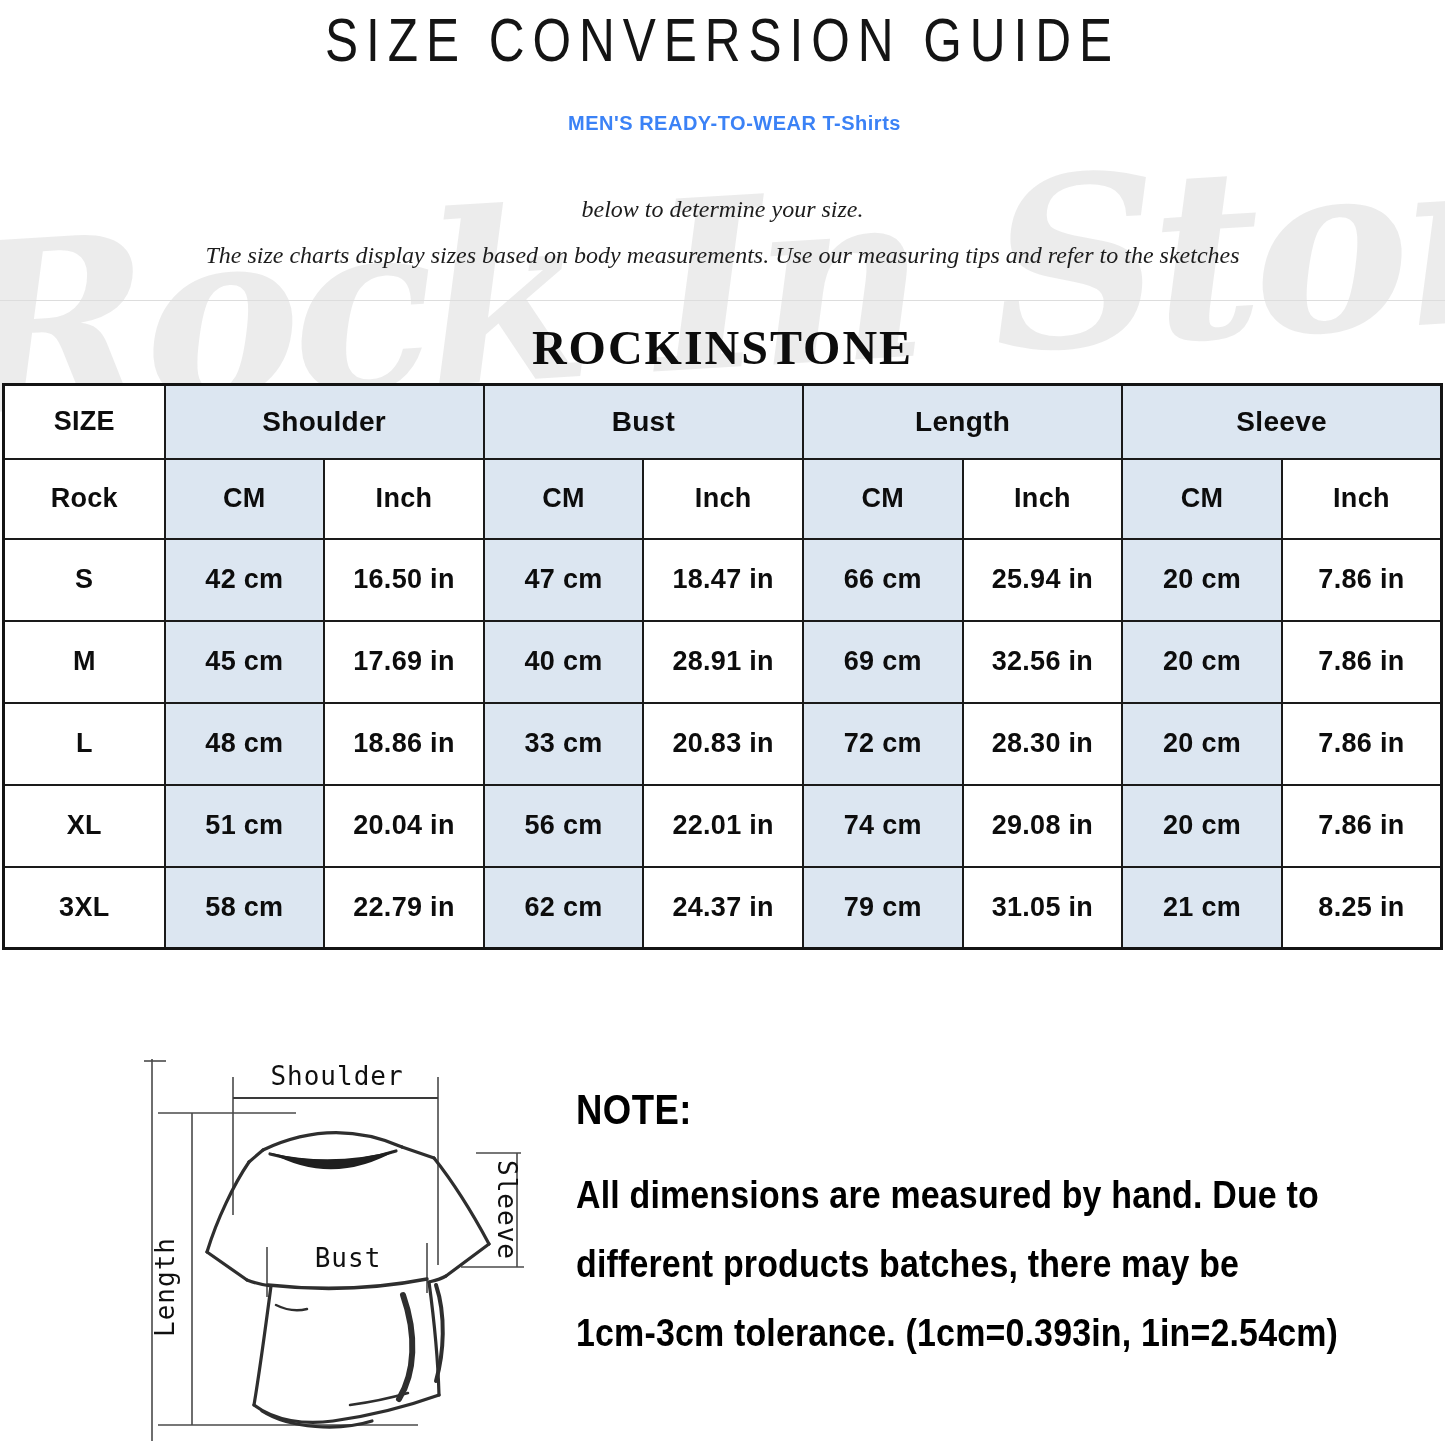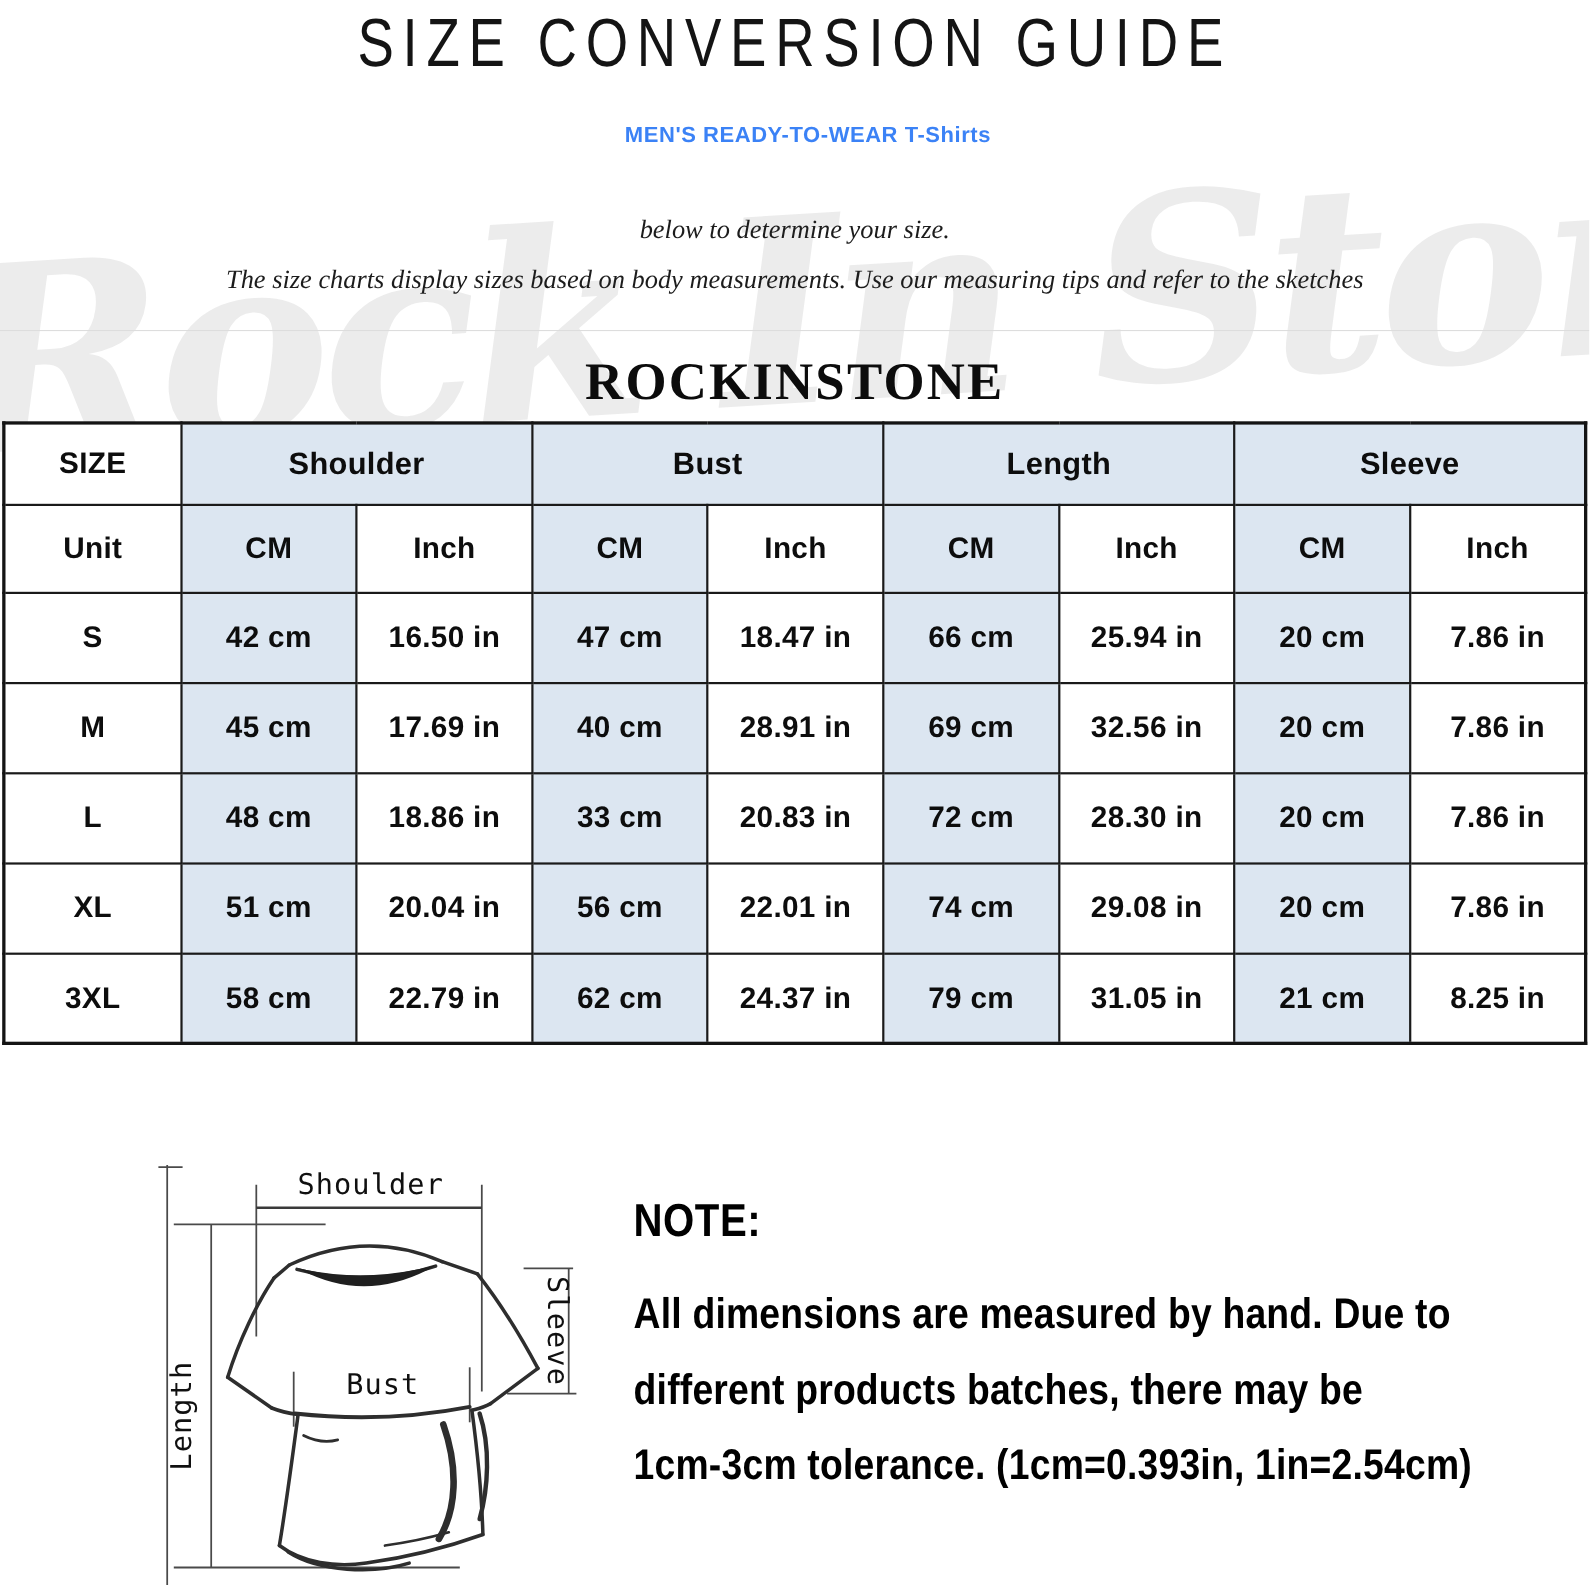--- a/index.html
+++ b/index.html
@@ -96,21 +96,21 @@
     </colgroup>
     <tbody>
       <tr class="group-row">
         <td>SIZE</td>
         <td colspan="2">Shoulder</td>
         <td colspan="2">Bust</td>
         <td colspan="2">Length</td>
         <td colspan="2">Sleeve</td>
       </tr>
       <tr class="unit-row">
-        <td>Unit</td>
+        <td>Rock</td>
         <td>CM</td>
         <td>Inch</td>
         <td>CM</td>
         <td>Inch</td>
         <td>CM</td>
         <td>Inch</td>
         <td>CM</td>
         <td>Inch</td>
       </tr>
       <tr class="data-row">

